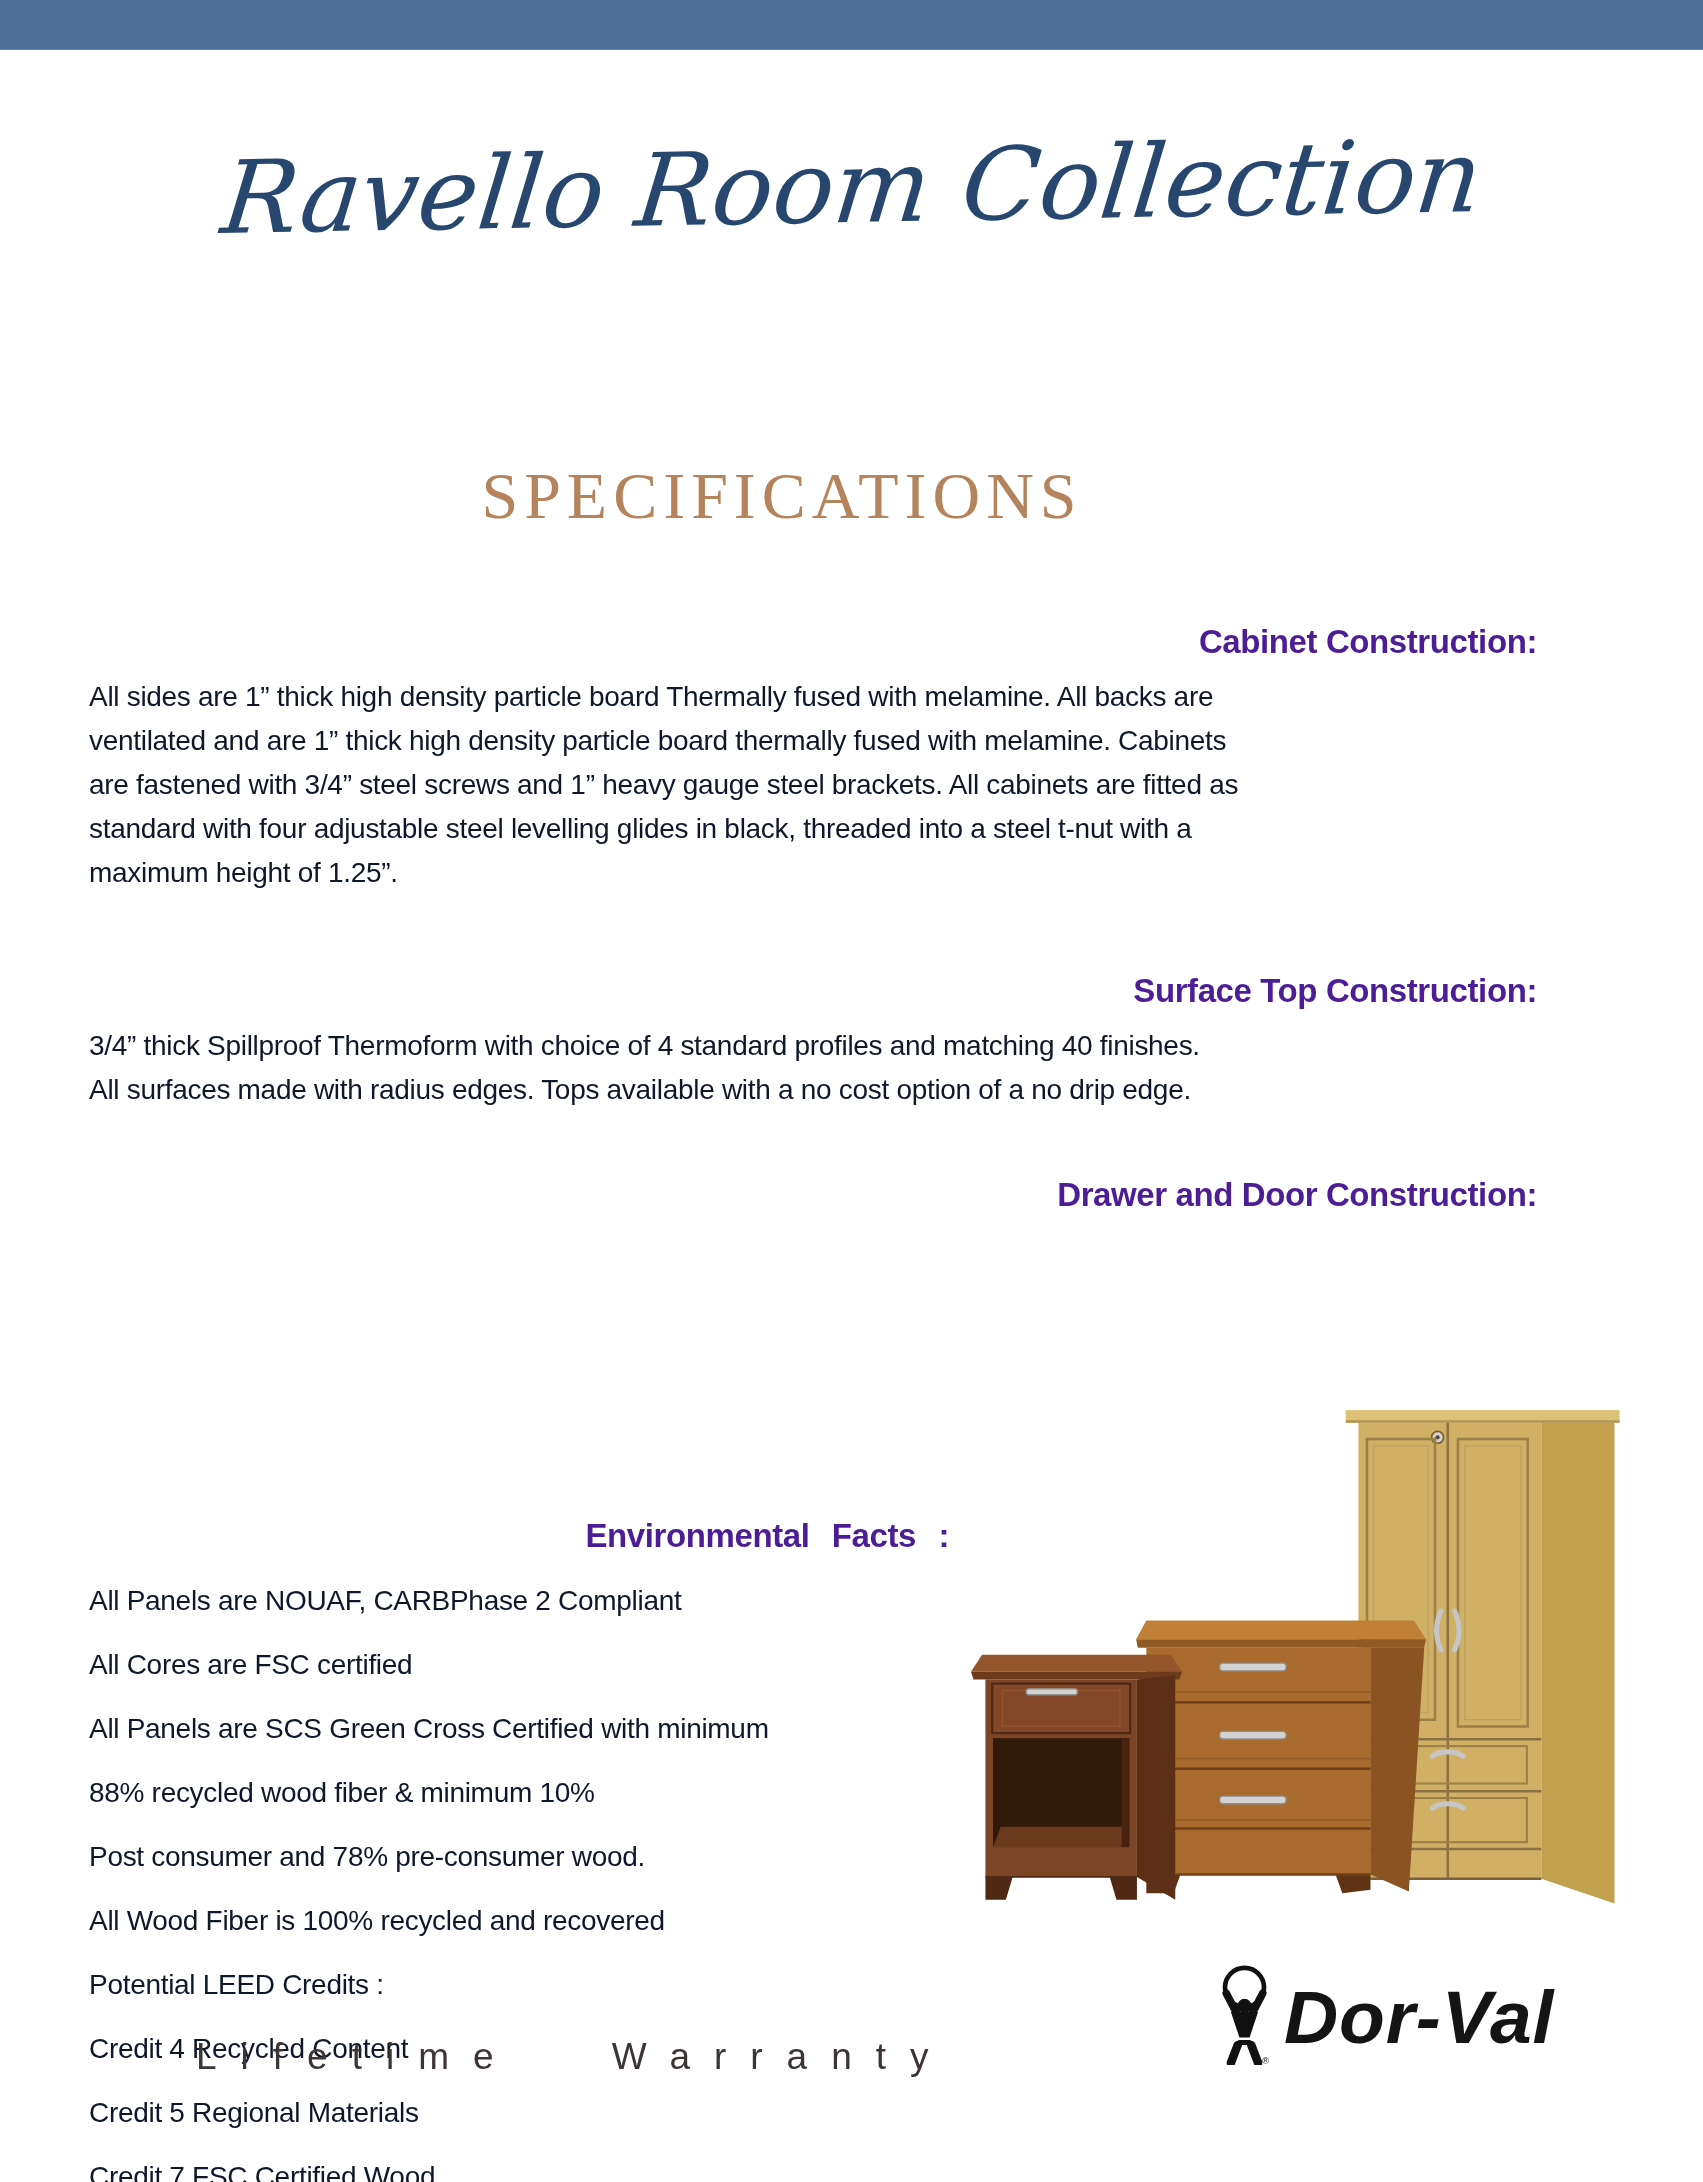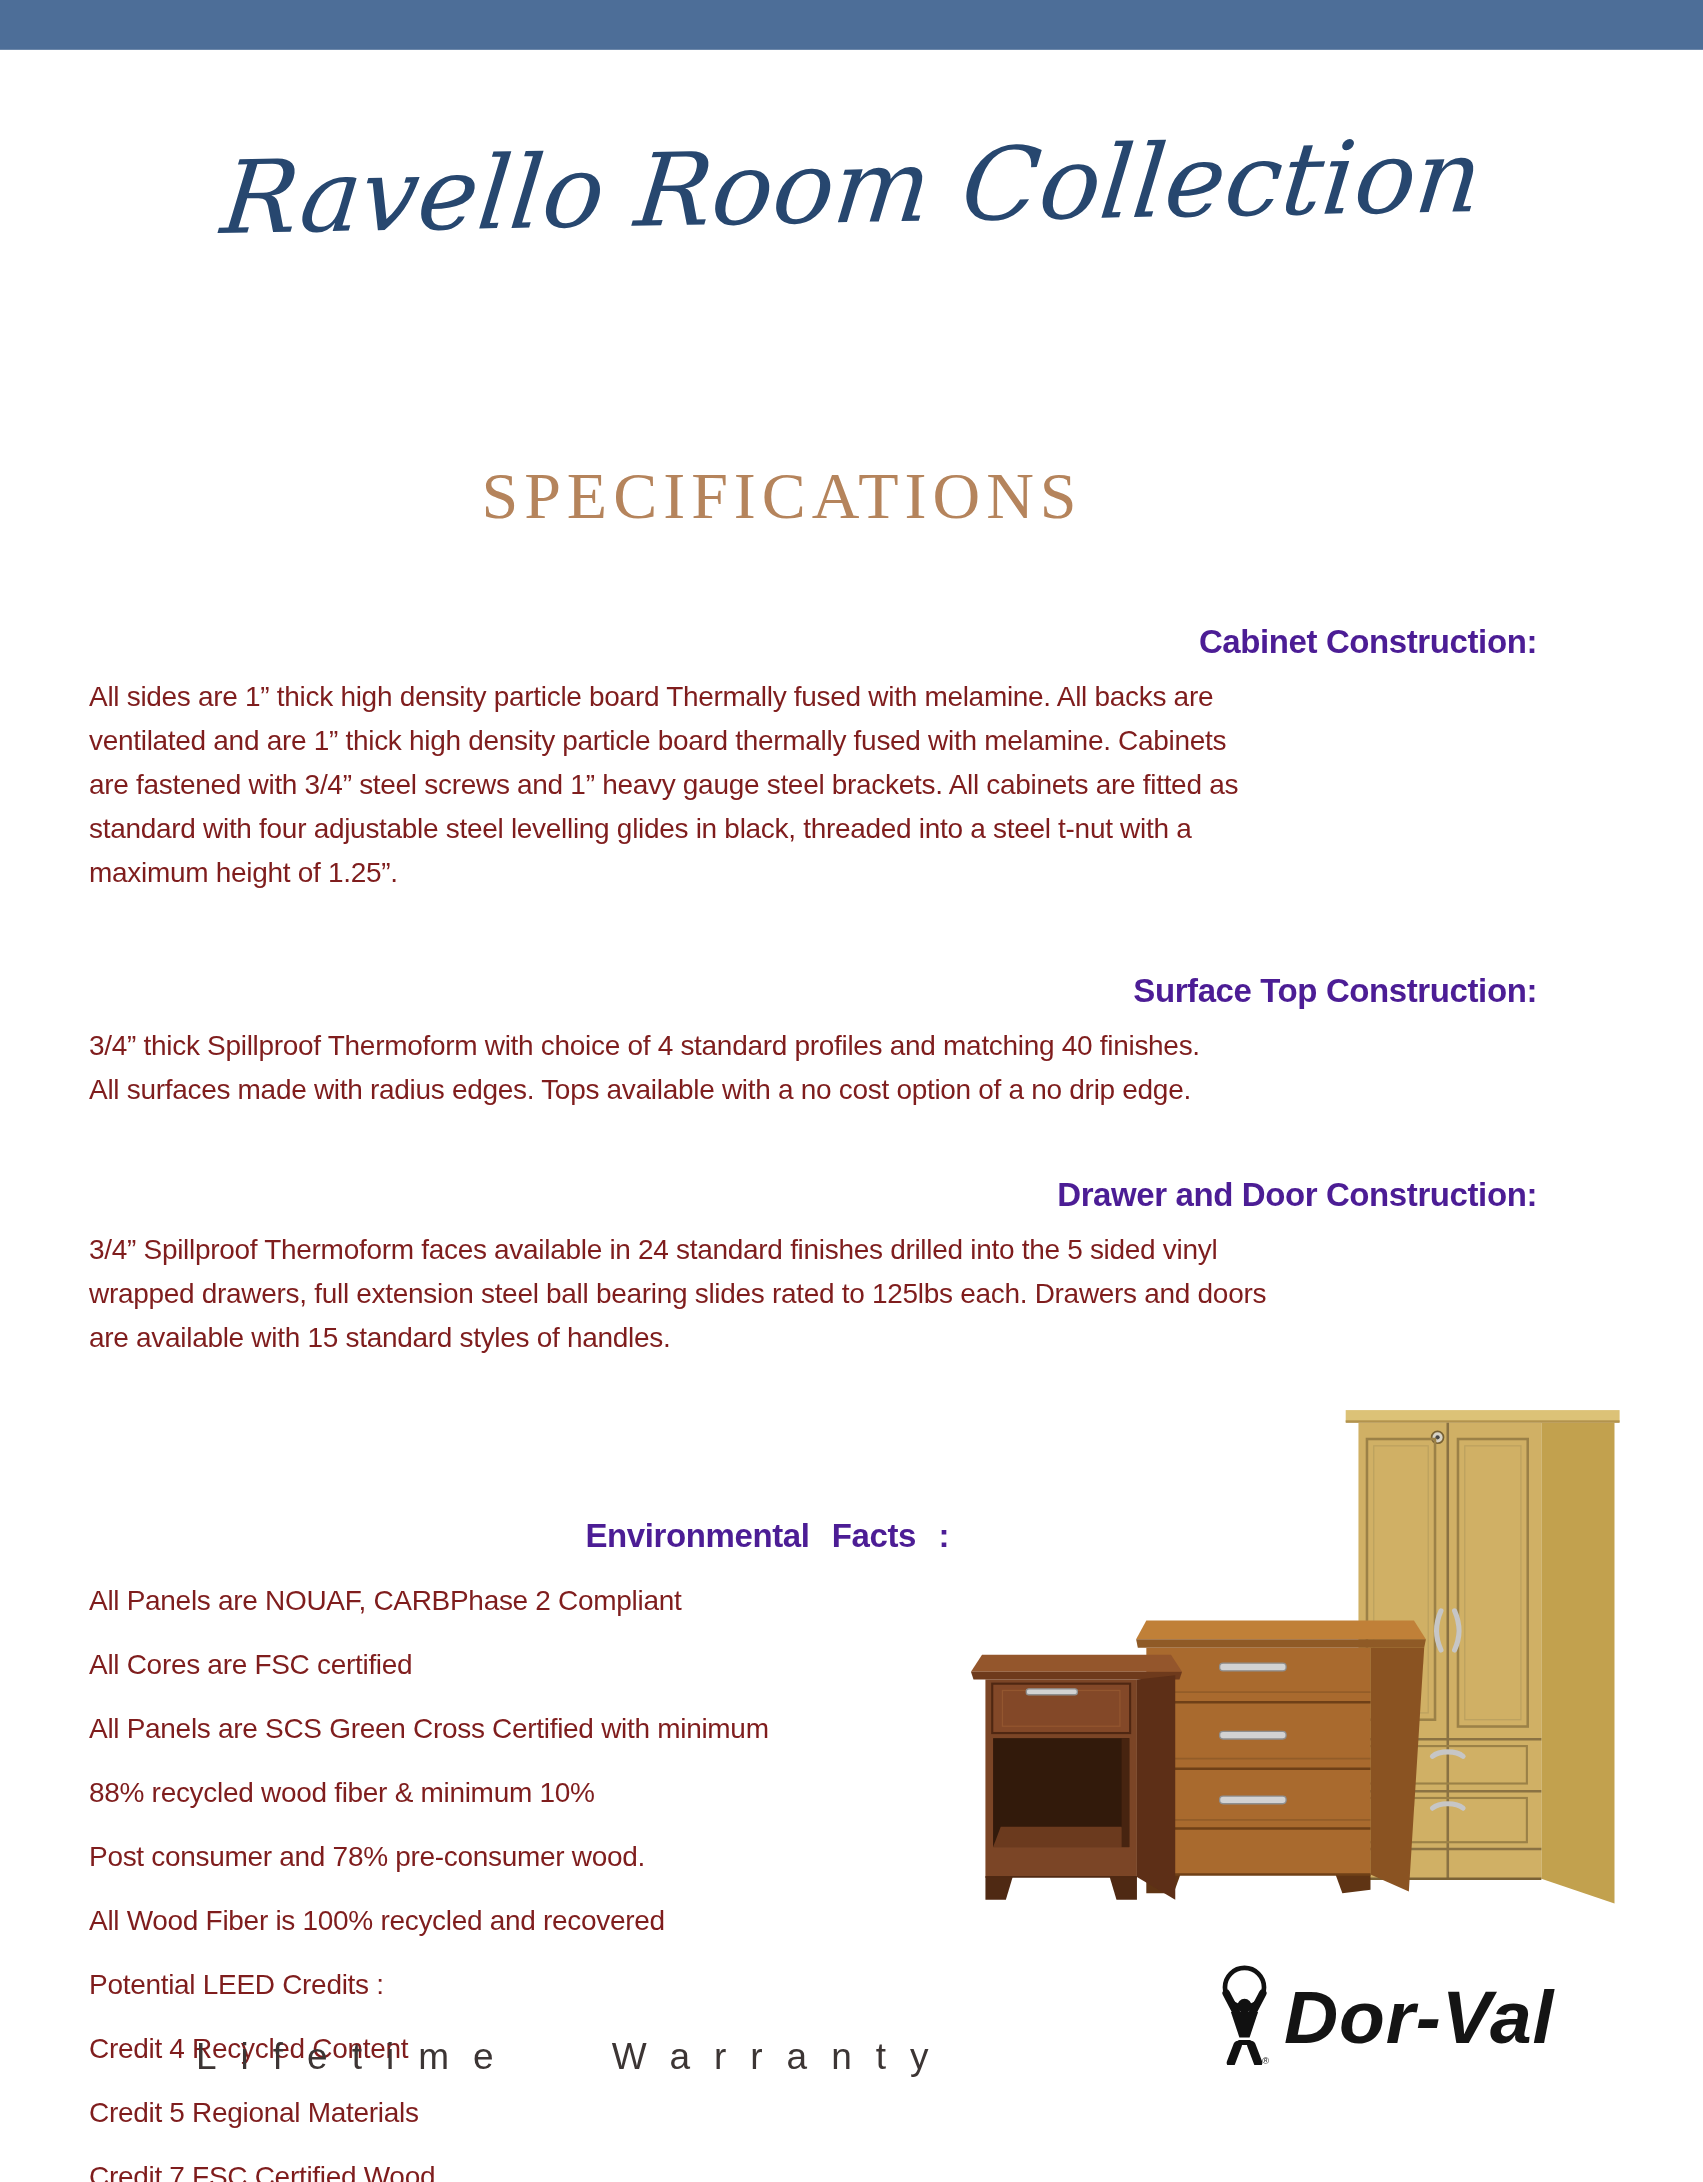--- a/index.html
+++ b/index.html
@@ -44,21 +44,21 @@
     margin:0;
     font-size:33px;font-weight:700;color:#4c1d95;
     letter-spacing:-0.4px;
     text-align:right;
   }
   #sec-env .sec-heading{word-spacing:13.6px;}
   .sec-body{
     margin:13.6px 0 0;
     font-size:28px;line-height:44px;
     letter-spacing:-0.3px;
-    color:#7f1d1d;
+    color:#0f172a;
     white-space:pre-line;
   }
   #sec-env .sec-body{line-height:64px;}
   .furniture{position:absolute;display:block;}
   #wardrobe-img{left:1344px;top:1401px;z-index:1;}
   #dresser-img{left:1131px;top:1617px;z-index:2;}
   #nightstand-img{left:965px;top:1651px;z-index:3;}
   .warranty{
     position:absolute;left:196px;top:2036px;margin:0;
     font-size:37px;font-weight:400;
@@ -94,23 +94,20 @@
   </section>
 
   <section class="section" id="sec-surface">
     <h3 class="sec-heading">Surface Top Construction:</h3>
     <p class="sec-body">3/4” thick Spillproof Thermoform with choice of 4 standard profiles and matching 40 finishes.
 All surfaces made with radius edges. Tops available with a no cost option of a no drip edge.</p>
   </section>
 
   <section class="section" id="sec-drawer">
     <h3 class="sec-heading">Drawer and Door Construction:</h3>
-    <p class="sec-body">3/4” Spillproof Thermoform faces available in 24 standard finishes drilled into the 5 sided vinyl
-wrapped drawers, full extension steel ball bearing slides rated to 125lbs each. Drawers and doors
-are available with 15 standard styles of handles.</p>
   </section>
 
   <section class="section" id="sec-env">
     <h3 class="sec-heading">Environmental Facts :</h3>
     <p class="sec-body">All Panels are NOUAF, CARBPhase 2 Compliant
 All Cores are FSC certified
 All Panels are SCS Green Cross Certified with minimum
 88% recycled wood fiber &amp; minimum 10%
 Post consumer and 78% pre-consumer wood.
 All Wood Fiber is 100% recycled and recovered

